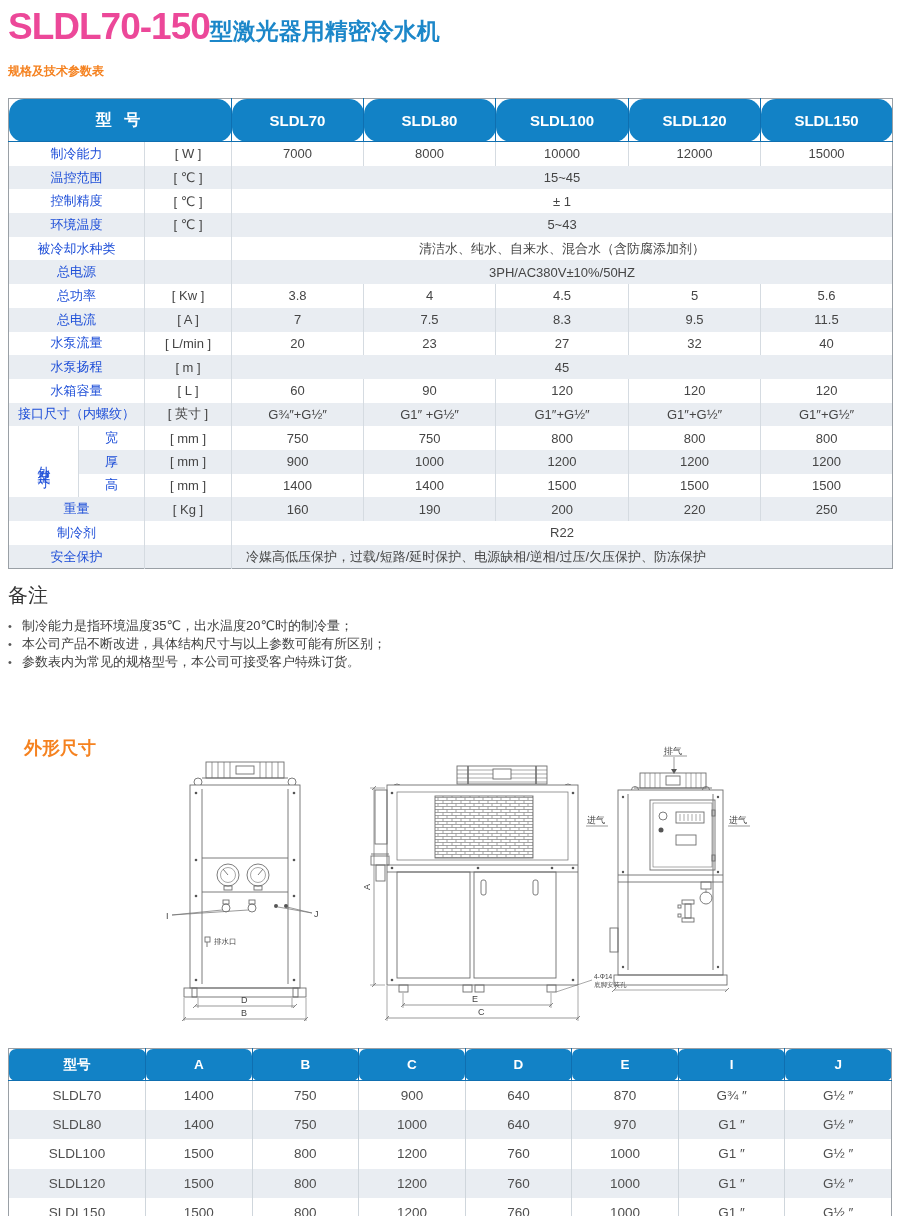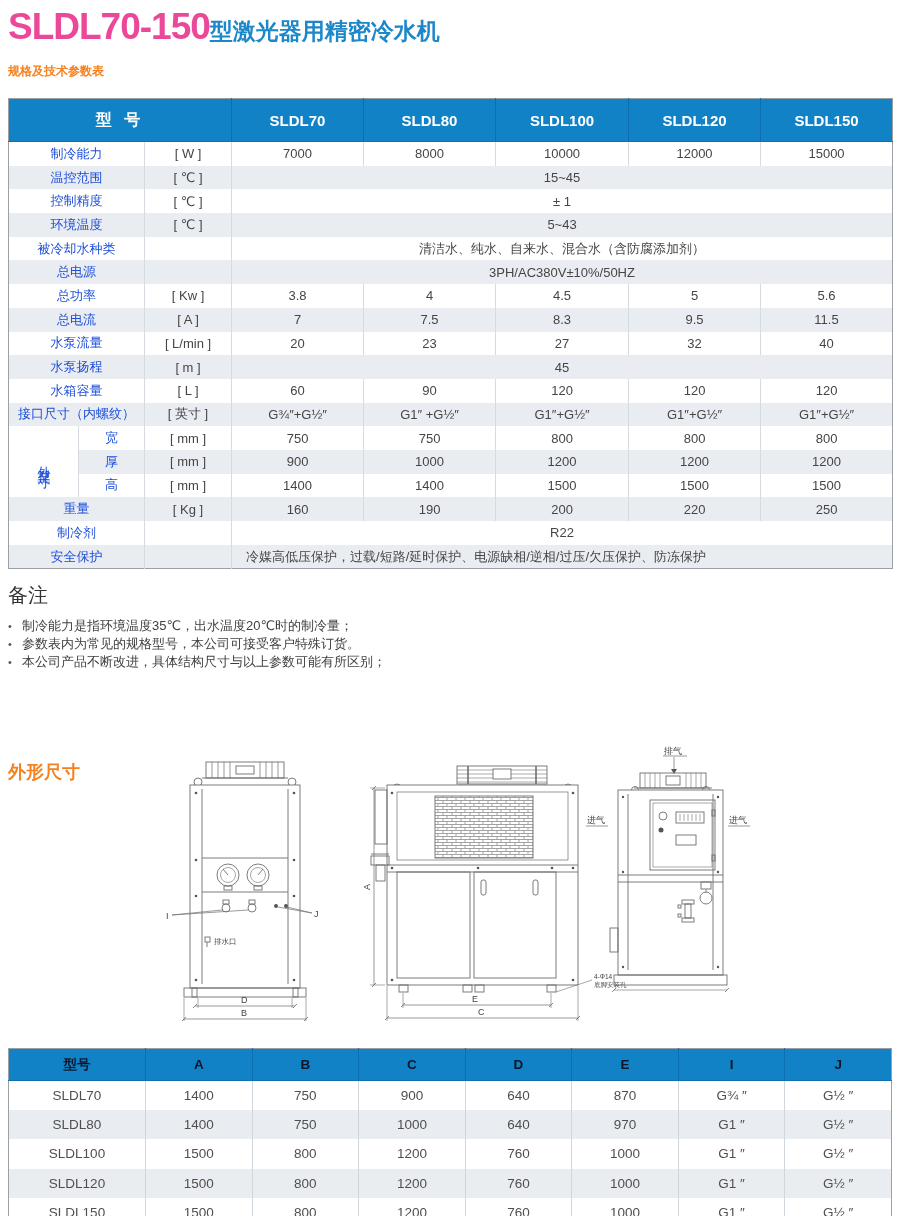--- a/index.html
+++ b/index.html
@@ -6,27 +6,27 @@
   .page{position:relative;width:900px;height:1216px;background:#fff;overflow:hidden;
         font-family:"Liberation Sans","DejaVu Sans",sans-serif;color:#3d3d3d;}
   .abs{position:absolute;}
 
   
   .hd{left:8px;top:6px;white-space:nowrap;}
   .title-model{color:#ec4899;font-size:37px;font-weight:bold;letter-spacing:-1px;vertical-align:baseline;}
   .title-suffix{color:#1c87c9;font-size:23px;font-weight:bold;margin-left:0;}
   .sec-title{color:#f58220;font-weight:bold;}
   .sec1{left:8px;top:63px;font-size:12px;}
-  .sec2{left:8px;top:736px;font-size:18px;margin-top:24px;}
+  .sec2{left:24px;top:736px;font-size:18px;}
 
   
   table{border-collapse:collapse;table-layout:fixed;}
   .spec{left:8px;top:98px;width:884px;font-size:13px;}
   .spec th{background:#1282c6;color:#fff;font-weight:bold;height:40px;
-           border-right:1px solid #0f6fb0;border-bottom:1px solid #0f6fb0;}
+           border-right:1px solid #0f6fb0;border-bottom:1px solid #0f6fb0;border-radius:15px;}
   .spec th.corner{font-size:16px;letter-spacing:4px;}
   .spec th.model{font-size:15px;letter-spacing:0;}
   .spec th:last-child{border-right:none;}
   .spec td{height:23.7px;padding:0 2px;text-align:center;vertical-align:middle;
            border-right:1px solid #d5dbe1;color:#454545;}
   .spec tr.alt{background:#e9edf2;}
   .spec td.spanv{border-right:none;}
   .spec td.left{text-align:left;padding-left:14px;}
   .spec td:last-child{border-right:none;}
   .spec{border:1px solid #9aa0a6;}
@@ -39,22 +39,22 @@
   .notes-title{font-size:20px;color:#333;margin-bottom:8px;}
   .note-line{font-size:13px;color:#3f3f3f;line-height:17px;white-space:nowrap;}
   .note-line .bullet{display:inline-block;width:14px;color:#555;font-size:11px;}
 
   
   .drawings{left:8px;top:740px;width:884px;height:295px;}
   .drawings svg{display:block;}
 
   
   .dims{left:8px;top:1048px;width:884px;font-size:13.5px;border:1px solid #9aa0a6;}
-  .dims th{background:#1282c6;color:#0f172a;font-weight:bold;height:29px;
-           border-right:1px solid #0f6fb0;border-bottom:1px solid #0f6fb0;}
+  .dims th{background:#1282c6;color:#ffffff;font-weight:bold;height:29px;
+           border-right:1px solid #0f6fb0;border-bottom:1px solid #0f6fb0;border-radius:7px;}
   .dims th:last-child{border-right:none;}
   .dims td{height:27.2px;text-align:center;color:#4f4f4f;border-right:1px solid #cfd6dc;}
   .dims td:last-child{border-right:none;}
   .dims tr.alt{background:#e9edf2;}
 </style>
 </head>
 <body>
 
 <div class="page">
 
@@ -213,22 +213,22 @@
       <td colspan="2" class="lbl">安全保护</td>
       <td class="unit"></td>
       <td colspan="5" class="spanv left">冷媒高低压保护，过载/短路/延时保护、电源缺相/逆相/过压/欠压保护、防冻保护</td>
     </tr>
   </tbody>
     </table>
 
   <div class="abs notes">
     <div class="notes-title">备注</div>
     <div class="note-line"><span class="bullet">•</span><span>制冷能力是指环境温度35℃，出水温度20℃时的制冷量；</span></div>
+    <div class="note-line"><span class="bullet">•</span><span>本公司产品不断改进，具体结构尺寸与以上参数可能有所区别；</span></div>
     <div class="note-line"><span class="bullet">•</span><span>参数表内为常见的规格型号，本公司可接受客户特殊订货。</span></div>
-    <div class="note-line"><span class="bullet">•</span><span>本公司产品不断改进，具体结构尺寸与以上参数可能有所区别；</span></div>
   </div>
 
   <div class="abs sec2 sec-title">外形尺寸</div>
 
   <div class="abs drawings">
     <svg width="884" height="295" viewBox="0 0 884 295" style="stroke-linecap:butt;">
       <defs>
         <pattern id="brick" width="9" height="6" patternUnits="userSpaceOnUse">
           <path d="M0,0.5 H9 M0,3.5 H9 M3,0.5 V3.5 M7,3.5 V6" stroke="#7d7d7d" stroke-width="0.7" fill="none"></path>
         </pattern>

